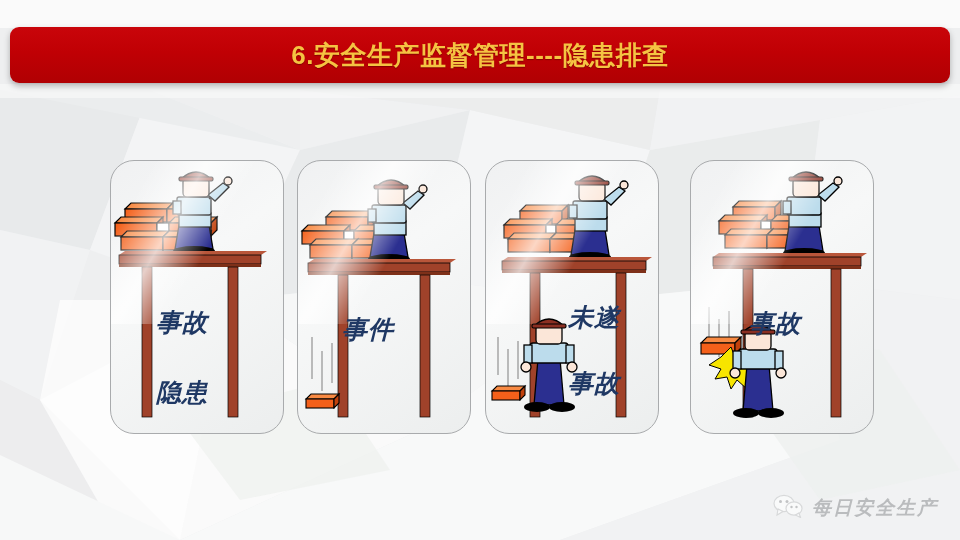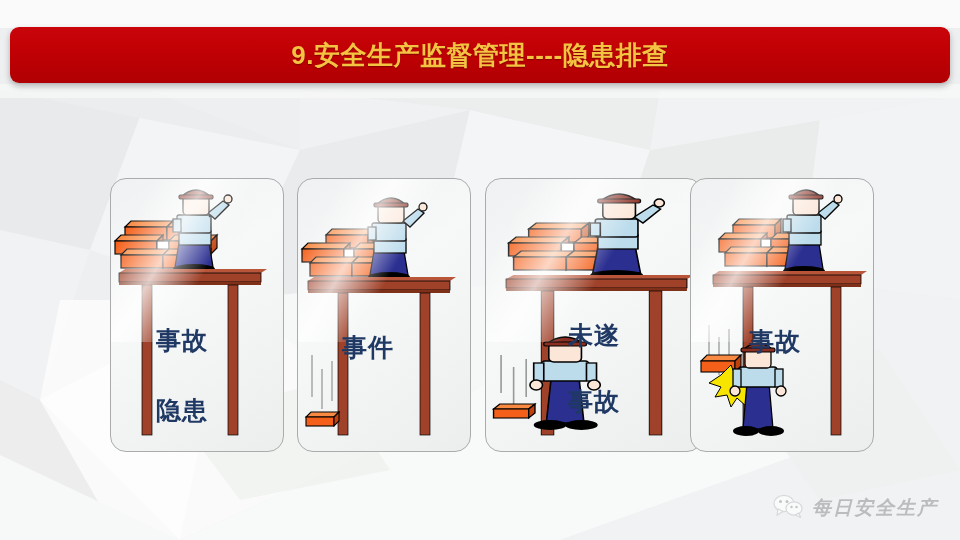--- a/index.html
+++ b/index.html
@@ -28,33 +28,34 @@
   .banner-text{
     color:#f5c342;
     font-size:26px;font-weight:bold;letter-spacing:.5px;
     white-space:nowrap;
     text-shadow:0 1px 1px rgba(90,0,0,.55);
   }
 
   
   .cards{position:absolute;left:0;top:0;width:960px;height:540px;z-index:3;}
   .card{
-    position:absolute;top:178px;width:172px;height:272px;
-    border:1.4px solid #a9abad;border-radius:16px;
+    position:absolute;top:160px;width:172px;height:272px;
+    border:1.4px solid #a9abad;border-radius:24px;
     background:linear-gradient(145deg,#f0f1f2 0%,#f7f8f8 40%,#eceeee 100%);
     overflow:hidden;
+    font-style:italic;
   }
   .card .sheen{
     position:absolute;left:-30%;top:-10%;width:120%;height:70%;
     background:linear-gradient(120deg,rgba(255,255,255,0) 35%,rgba(255,255,255,.75) 52%,rgba(255,255,255,0) 68%);
     pointer-events:none;
   }
   #card1{left:110px;}
   #card2{left:297px;text-align:center;}
-  #card3{left:485px;padding-left:44px;}
+  #card3{left:485px;}
   #card4{left:690px;width:182px;}
 
   .scene{position:absolute;inset:0;}
   .scene svg{display:block;width:100%;height:100%;}
 
   
   .lbl{
     position:absolute;color:#1f3864;font-weight:bold;
     font-size:25px;letter-spacing:1px;white-space:nowrap;
     font-family:"Liberation Sans","DejaVu Sans",sans-serif;
@@ -99,21 +100,21 @@
       <polygon points="0,455 180,540 0,540" fill="#f7f8f8"></polygon>
       <polygon points="60,300 230,300 180,540 40,400" fill="#fdfdfd" opacity="0.75"></polygon>
       <polygon points="700,330 880,350 960,470 820,500" fill="#eef0ef" opacity="0.8"></polygon>
       <polygon points="180,420 330,380 390,470 240,500" fill="#eef1ee" opacity="0.7"></polygon>
       <rect x="0" y="0" width="960" height="28" fill="#fafafa"></rect>
       <rect x="0" y="84" width="960" height="14" fill="#fafafa" opacity="0.6"></rect>
     </svg>
   </div>
 
   <div class="banner">
-    <span class="banner-text">9.安全生产监督管理----隐患排查</span>
+    <span class="banner-text">6.安全生产监督管理----隐患排查</span>
   </div>
 
   <div class="cards">
 
     <div class="card" id="card1">
       <div class="scene">
         <svg viewBox="0 0 172 272" preserveAspectRatio="none" aria-hidden="true">
           <g>
 
             <polygon points="14,48 56,48 62,42 20,42" fill="#f88a43" stroke="#000" stroke-width="1.2"></polygon>

